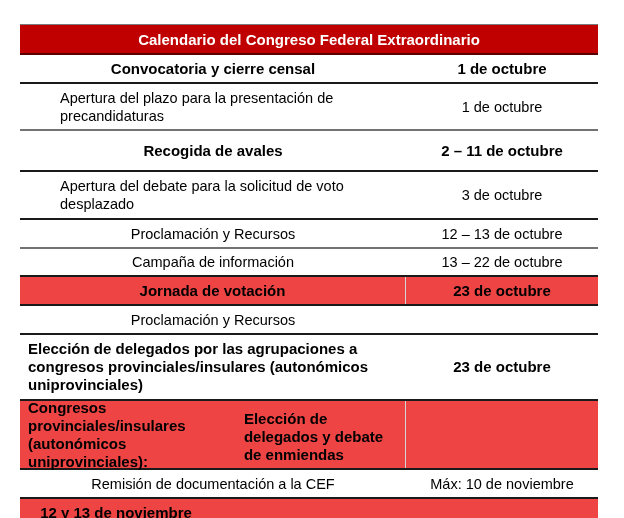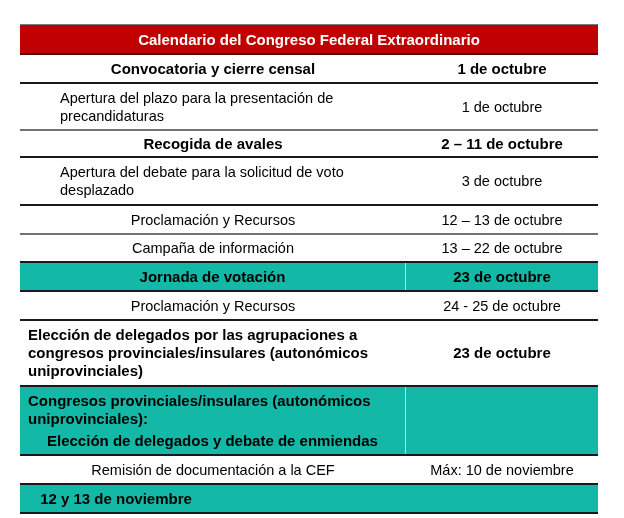--- a/index.html
+++ b/index.html
@@ -4,47 +4,47 @@
 <style>
   html, body { margin: 0; padding: 0; background: #ffffff; }
   body { width: 624px; height: 518px; position: relative; overflow: hidden;
          font-family: "Liberation Sans", sans-serif; color: #000; }
   .table { position: absolute; left: 20px; top: 24px; width: 578px; }
   .header { height: 28px; background: #c00000; border-top: 1px solid #7a7a7a;
             border-bottom: 2px solid #5a0000; color: #fff; font-weight: bold;
             font-size: 15px; display: flex; align-items: center; justify-content: center; }
   .row { display: flex; border-bottom: 2px solid #1a1a1a; box-sizing: border-box; }
   .row.thin { border-bottom: 2px solid #737373; }
-  .row.grey { background: #14b8a6; }
+  .row.grey { background: #ef4444; }
   .cell { display: flex; align-items: center; justify-content: center; text-align: left;
           font-size: 14.5px; line-height: 18px; box-sizing: border-box; }
   .c1 { width: 386px; padding: 0 8px; }
   .c2 { width: 192px; }
   .row.grey .c1 { border-right: 1px solid #d4d4d4; }
   .bold { font-weight: bold; font-size: 15px; }
-  .multi { flex-direction: column; }
+  .multi { flex-direction: row; }
   .multi .sub { margin-top: 4px; }
 </style>
 </head>
 <body>
 
 <div class="table">
   <div class="header">Calendario del Congreso Federal Extraordinario</div>
 
   <div class="row" style="height:29px">
     <div class="cell c1 bold">Convocatoria y cierre censal</div>
     <div class="cell c2 bold">1 de octubre</div>
   </div>
 
   <div class="row thin" style="height:47px">
     <div class="cell c1" style="padding:0 40px">Apertura del plazo para la presentación de precandidaturas</div>
     <div class="cell c2">1 de octubre</div>
   </div>
 
-  <div class="row" style="height:27px">
+  <div class="row" style="height:41px">
     <div class="cell c1 bold">Recogida de avales</div>
     <div class="cell c2 bold">2 – 11 de octubre</div>
   </div>
 
   <div class="row" style="height:48px">
     <div class="cell c1" style="padding:0 40px">Apertura del debate para la solicitud de voto desplazado</div>
     <div class="cell c2">3 de octubre</div>
   </div>
 
   <div class="row thin" style="height:29px">
@@ -57,21 +57,20 @@
     <div class="cell c2">13 – 22 de octubre</div>
   </div>
 
   <div class="row grey" style="height:29px">
     <div class="cell c1 bold">Jornada de votación</div>
     <div class="cell c2 bold">23 de octubre</div>
   </div>
 
   <div class="row" style="height:29px">
     <div class="cell c1">Proclamación y Recursos</div>
-    <div class="cell c2">24 - 25 de octubre</div>
   </div>
 
   <div class="row" style="height:66px">
     <div class="cell c1 bold">Elección de delegados por las agrupaciones a congresos provinciales/insulares (autonómicos uniprovinciales)</div>
     <div class="cell c2 bold">23 de octubre</div>
   </div>
 
   <div class="row grey" style="height:69px">
     <div class="cell c1 bold multi">
       <span>Congresos provinciales/insulares (autonómicos uniprovinciales):</span>

